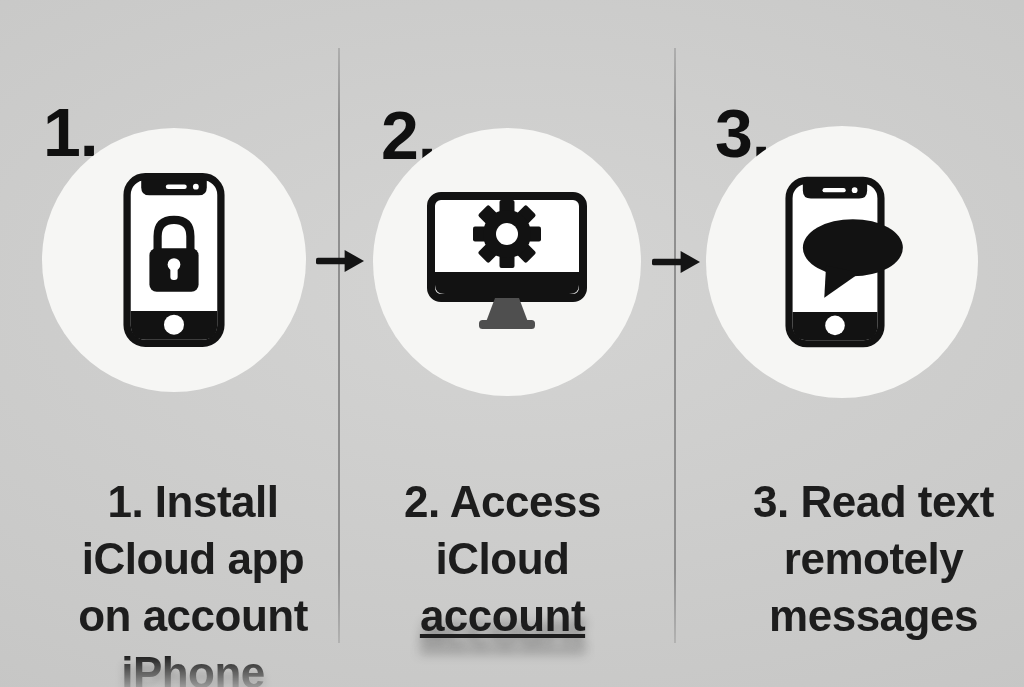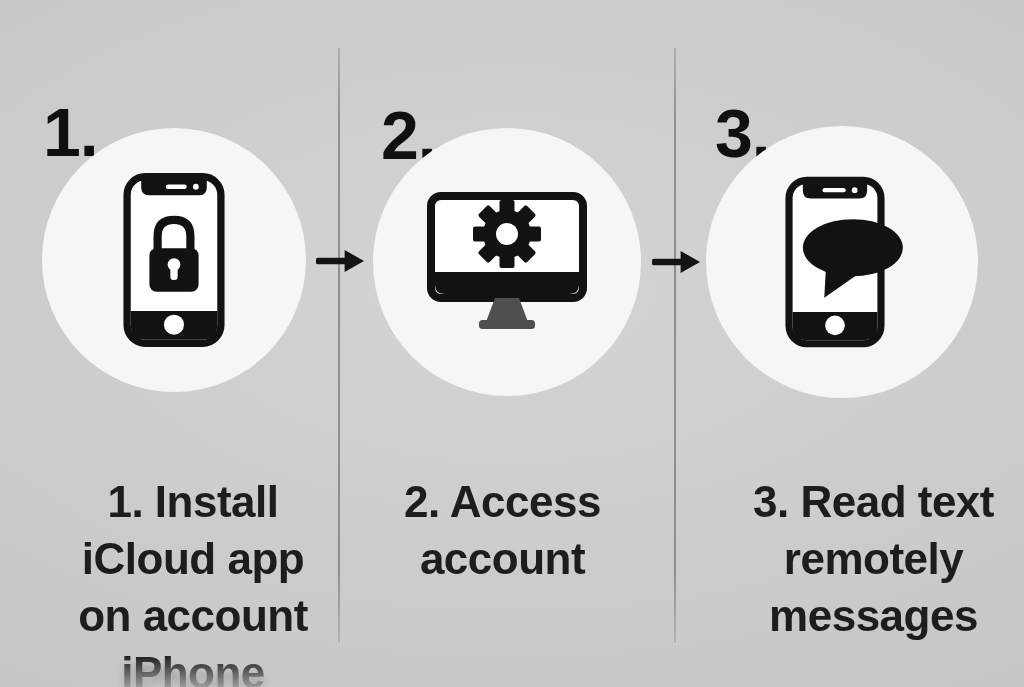--- a/index.html
+++ b/index.html
@@ -150,20 +150,21 @@
             <circle cx="0" cy="0" r="24"></circle>
           </g>
           <circle cx="0" cy="0" r="11" fill="#ffffff"></circle>
         </g>
         <polygon points="68,106 92,106 101,130 59,130" fill="#4f4f4f"></polygon>
         <rect x="52" y="128" width="56" height="9" rx="3.5" fill="#4f4f4f"></rect>
       </svg>
     </div>
     <div class="caption cap2">
       <span class="line">2. Access</span>
+      <span class="line">iCloud</span>
       <span class="line">account</span>
     </div>
   </section>
 
   <svg class="arrow a2" viewBox="0 0 52 32">
     <rect x="0" y="12.5" width="33" height="7" rx="2" fill="#141414"></rect>
     <polygon points="31,4 52,16 31,28" fill="#141414"></polygon>
   </svg>
 
   <section>

